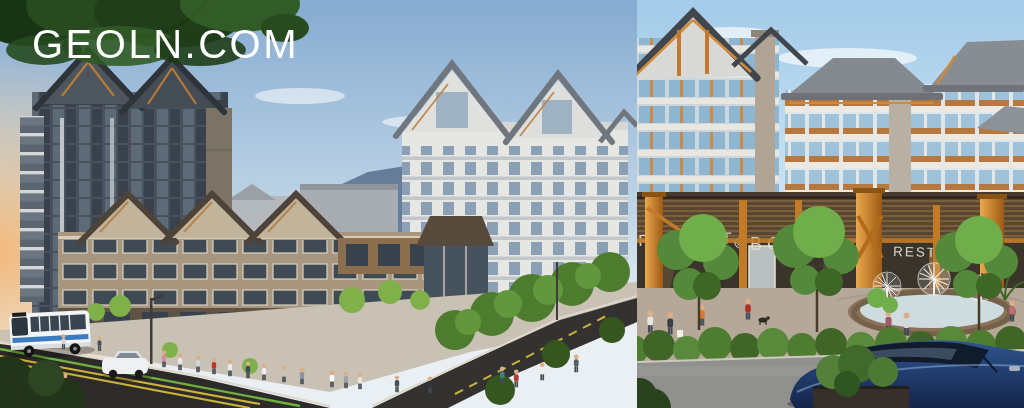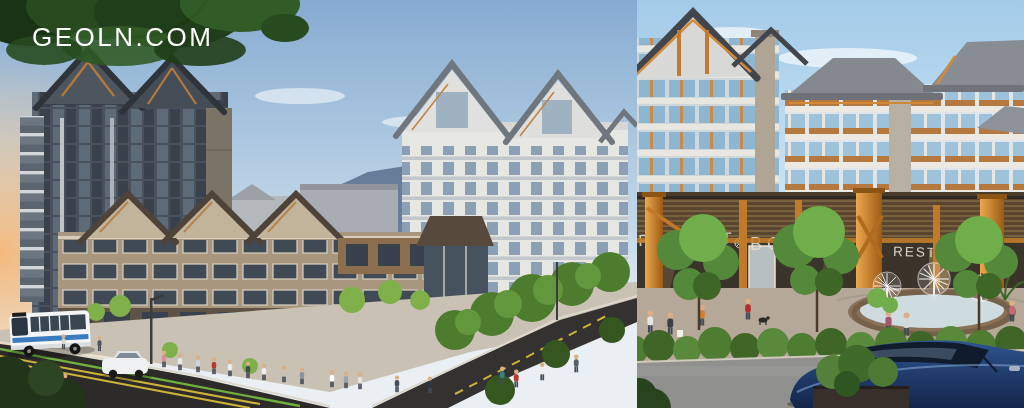--- a/index.html
+++ b/index.html
@@ -3,21 +3,21 @@
 <meta charset="utf-8">
 <style>
   html,body{margin:0;padding:0;background:#111;}
   .stage{position:relative;width:1024px;height:408px;overflow:hidden;background:#9db8d2;font-family:"Liberation Sans",sans-serif;}
   .panel{position:absolute;top:0;height:408px;overflow:hidden;}
   .panel-left{left:0;width:637px;}
   .panel-right{left:637px;width:387px;}
   .panel svg{display:block;width:100%;height:100%;}
   .watermark{
     position:absolute;left:32px;top:22px;z-index:50;
-    color:#ffffff;font-size:26px;font-weight:500;letter-spacing:2.5px;
+    color:#ffffff;font-size:40px;font-weight:500;letter-spacing:2.5px;
     font-family:"Liberation Sans",sans-serif;
   }
   .sign-text{font-family:"Liberation Sans",sans-serif;fill:#e5dfcf;opacity:.92;}
 </style>
 </head>
 <body>
 
 <div class="stage">
 
   <div class="panel panel-left">

